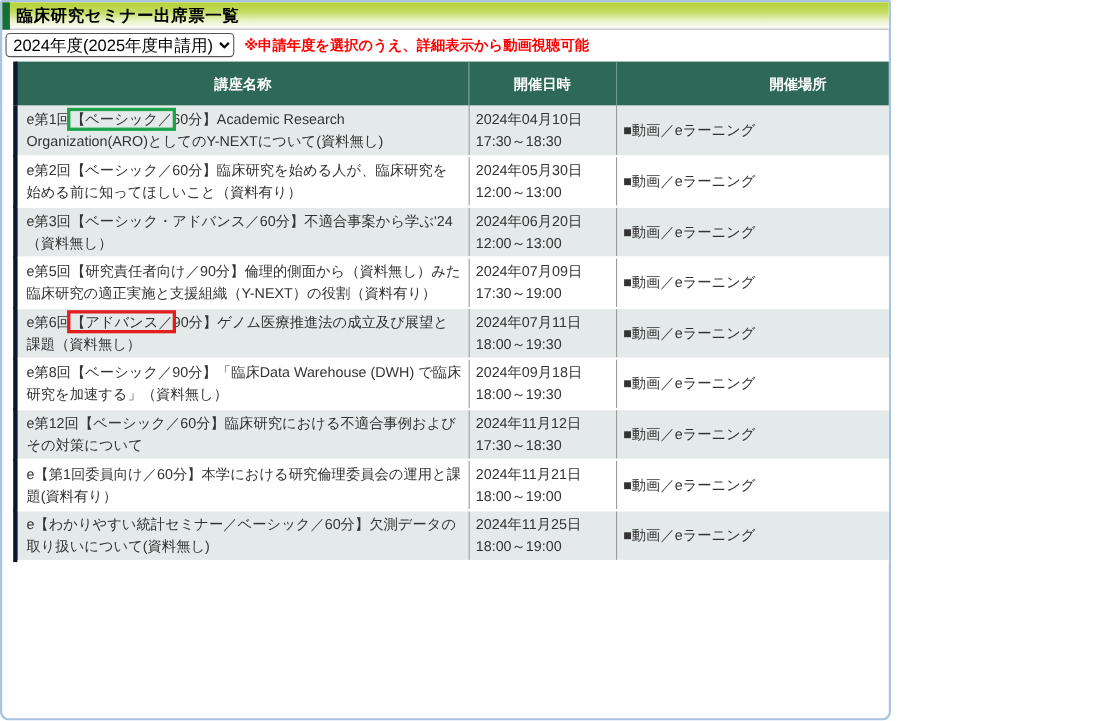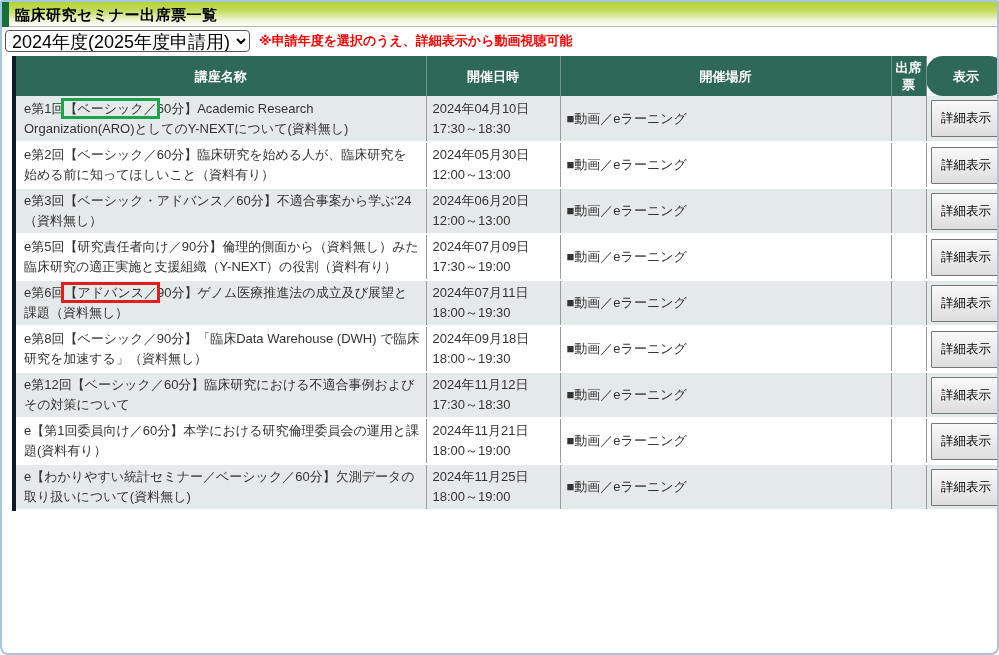--- a/index.html
+++ b/index.html
@@ -1,31 +1,31 @@
 <!DOCTYPE html>
 <html lang="ja"><head>
 <meta charset="utf-8">
 <style>
   * { margin:0; padding:0; box-sizing:border-box; }
   html,body { width:999px; height:655px; overflow:hidden; background:#fff;
               font-family:"Liberation Sans","DejaVu Sans",sans-serif; }
-  .page { width:999px; height:655px; border:2px solid #a7c5e0;
+  .page { width:810px; height:655px; border:2px solid #a7c5e0;
           border-radius:2px 2px 8px 8px; background:#fff; overflow:hidden; }
 
   
   .title-bar { height:25px; display:flex; align-items:center;
     background:linear-gradient(to bottom,#b4d234 0%,#c3da5e 35%,#eef5d2 75%,#ffffff 100%);
     border-bottom:1px solid #b5b5b5; }
   .title-accent { width:7px; height:25px; background:#146f38; flex:0 0 auto; }
   .page-title { font-size:15px; font-weight:bold; color:#000; padding-left:6px;
     letter-spacing:0.5px; line-height:25px; }
 
   
   .controls { height:28px; display:flex; align-items:center; padding:2px 2px 2px 3px; gap:9px; }
-  select.year-select { font-size:18px; height:22px; border:1px solid #555; border-radius:4px;
+  select.year-select { font-size:15px; height:22px; border:1px solid #555; border-radius:4px;
     background:#fff; color:#000; padding:0 2px; font-family:inherit; }
   .note { color:#ff0000; font-weight:bold; font-size:13px; }
 
   
   .table-wrap { margin:1px 1px 0 2px; }
   table { border-collapse:collapse; table-layout:fixed; width:993px;
           border-left:4px solid #0f172a; border-right:1px solid #9b9b9b;margin-left:8px; }
   col.c-course { width:412px; } col.c-date { width:134px; } col.c-place { width:331px; }
   col.c-att { width:35px; } col.c-disp { width:80px; }
   thead th { background:#2e6957; color:#fff; font-weight:bold; font-size:13px;

